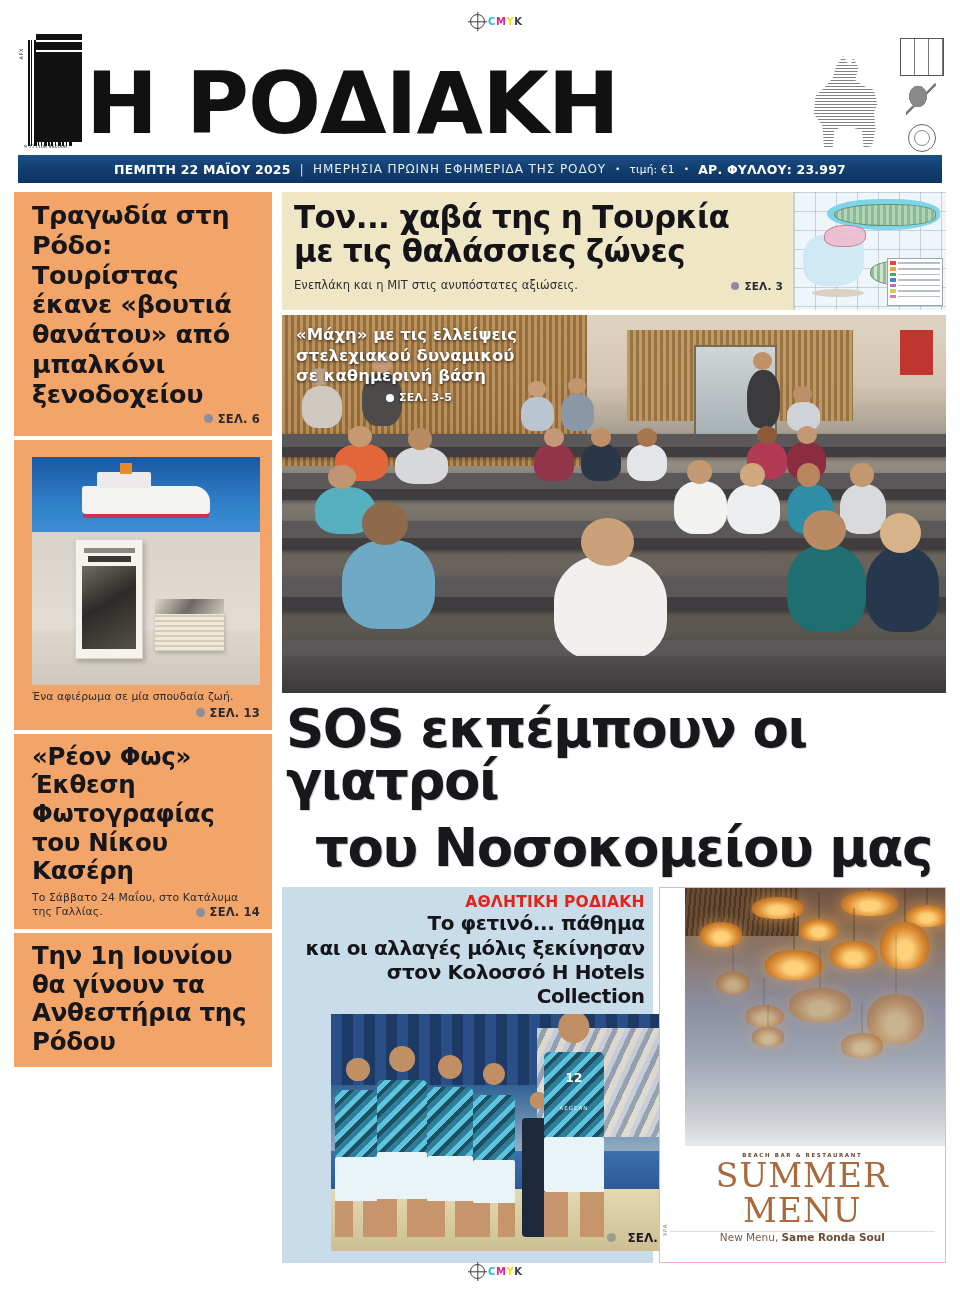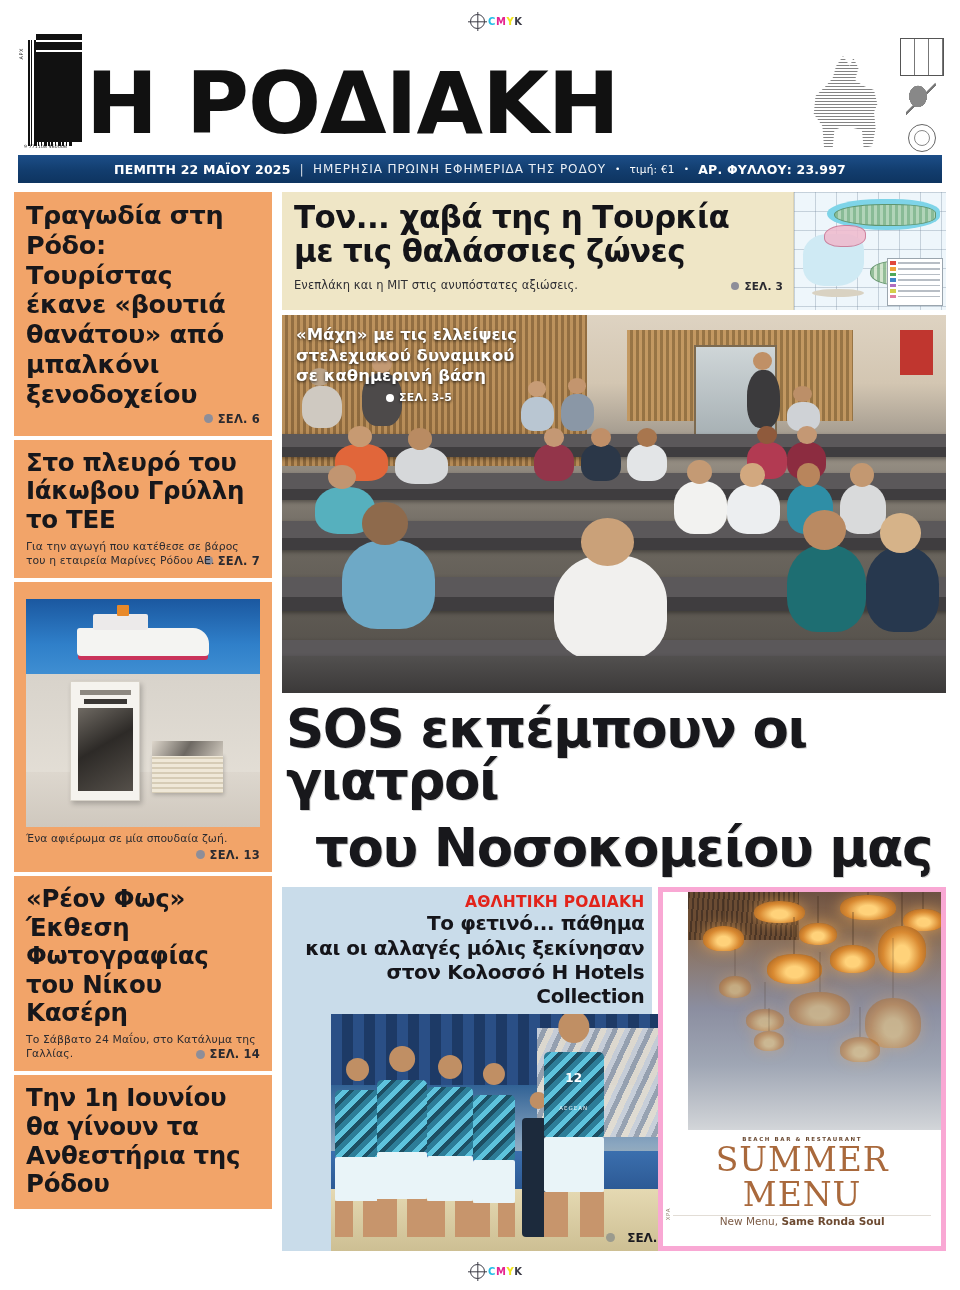--- a/index.html
+++ b/index.html
@@ -100,21 +100,21 @@
   }
   .datebar .strong{font-weight:800;}
   .datebar .light{font-weight:400;color:#e9eef5;letter-spacing:.9px;font-size:12px;}
   .datebar .sep{opacity:.8;font-weight:400;}
   .datebar .price{font-size:10.5px;font-weight:400;}
   .datebar .dot{font-size:9px;}
 
   
   .sidebar{position:absolute;left:14px;top:192px;width:258px;}
   .side-card{
-    background:#f2a469;padding:9px 12px 10px 12px;margin-bottom:4px;position:relative;
+    background:#f2a469;padding:9px 12px 10px 18px;margin-bottom:4px;position:relative;
   }
   .side-title{
     font-weight:700;color:#17171b;line-height:1.17;letter-spacing:-.3px;
   }
   .t-28{font-size:25.5px;}
   .t-26{font-size:24.5px;}
   .side-sub{
     font-size:10.8px;color:#2b2b30;line-height:1.3;margin-top:5px;letter-spacing:.1px;
   }
   .sel{
@@ -256,21 +256,21 @@
   }
   .sos-line{
     font-size:53px;font-weight:800;color:#18181c;line-height:.99;letter-spacing:-1.4px;
     text-shadow:1px 1px 0 rgba(0,0,0,.18);
   }
   .sos-line.r{text-align:right;padding-right:10px;margin-top:14px;}
 
   
   .bottom{display:flex;gap:6px;margin-top:9px;}
   .sports{
-    width:396px;background:#c9dcea;padding:6px 8px 0 8px;box-sizing:border-box;
+    width:396px;background:#c9dcea;padding:6px 8px 12px 8px;box-sizing:border-box;
   }
   .sports-kicker{
     text-align:right;color:#e2231a;font-weight:800;font-size:15.5px;letter-spacing:.2px;
   }
   .sports-h{
     text-align:right;font-size:20px;font-weight:700;color:#15151a;line-height:1.17;
     letter-spacing:-.4px;margin-top:1px;
   }
   .sports-photo{
     margin-top:6px;width:100%;height:237px;position:relative;overflow:hidden;
@@ -296,21 +296,21 @@
     padding-bottom:52%;height:0;border-radius:50%;background:#c08f64;}
 
   .sel-photo{
     position:absolute;right:7px;bottom:6px;display:inline-flex;align-items:center;gap:12px;
     font-size:12px;font-weight:800;color:#1b1b20;
   }
   .sel-photo .bullet{width:9px;height:9px;border-radius:50%;background:#9b9b8e;}
 
   
   .ad{
-    width:306px;background:#fff;border:5px solid #f9a8d4;box-sizing:border-box;position:relative;
+    width:306px;background:#fff;border:1px solid #f9a8d4;box-sizing:border-box;position:relative;
     overflow:hidden;
     padding-left:25px;
   }
   .ad-photo{width:100%;height:278px;position:relative;overflow:hidden;
     background:linear-gradient(to bottom,#6d5243 0%,#8a6a4e 12%,#8b8ea0 42%,#9fa6b4 62%,#cfd2d6 84%,#fbfbfb 100%);}
   .lantern{position:absolute;border-radius:48% 48% 42% 42%;
     background:radial-gradient(ellipse at 50% 60%,#ffd27a 0 22%,#d98a32 55%,#8c4f1b 100%);
     box-shadow:0 0 14px rgba(255,180,90,.55);}
   .lantern.dim{opacity:.5;filter:blur(.4px);}
   .lantern:after{content:"";position:absolute;left:50%;top:-120%;width:1px;height:120%;
@@ -376,29 +376,20 @@
 
     <div class="side-card">
       <div class="side-title t-28">Τραγωδία στη Ρόδο: Τουρίστας έκανε «βουτιά θανάτου» από μπαλκόνι ξενοδοχείου</div>
       <div class="sel" style="float:right;margin-top:2px;">
         <span class="bullet"></span>
         <span>ΣΕΛ. 6</span>
       </div>
       <div style="clear:both"></div>
     </div>
 
-    <div class="side-card">
-      <div class="side-title t-26">Στο πλευρό του Ιάκωβου Γρύλλη το ΤΕΕ</div>
-      <div class="side-sub">Για την αγωγή που κατέθεσε σε βάρος του η εταιρεία Μαρίνες Ρόδου ΑΕ.</div>
-      <div class="sel" style="float:right;margin-top:-14px;">
-        <span class="bullet"></span>
-        <span>ΣΕΛ. 7</span>
-      </div>
-      <div style="clear:both"></div>
-    </div>
 
     <div class="side-card">
 
       <div class="book-photo">
         <div class="bp-sea"></div>
         <div class="bp-ship"></div>
         <div class="bp-table"></div>
         <div class="bp-stack"></div>
         <div class="bp-book">
           <div class="bp-book-t1"></div>

